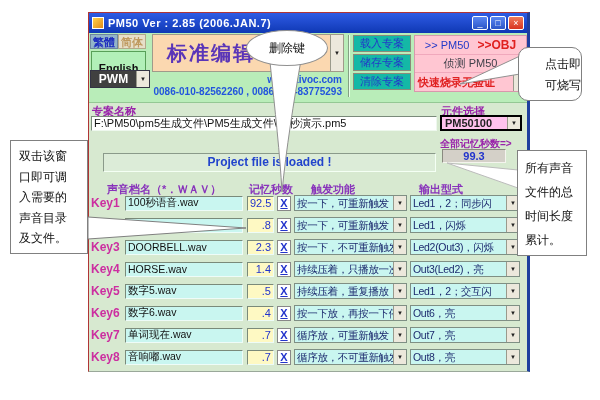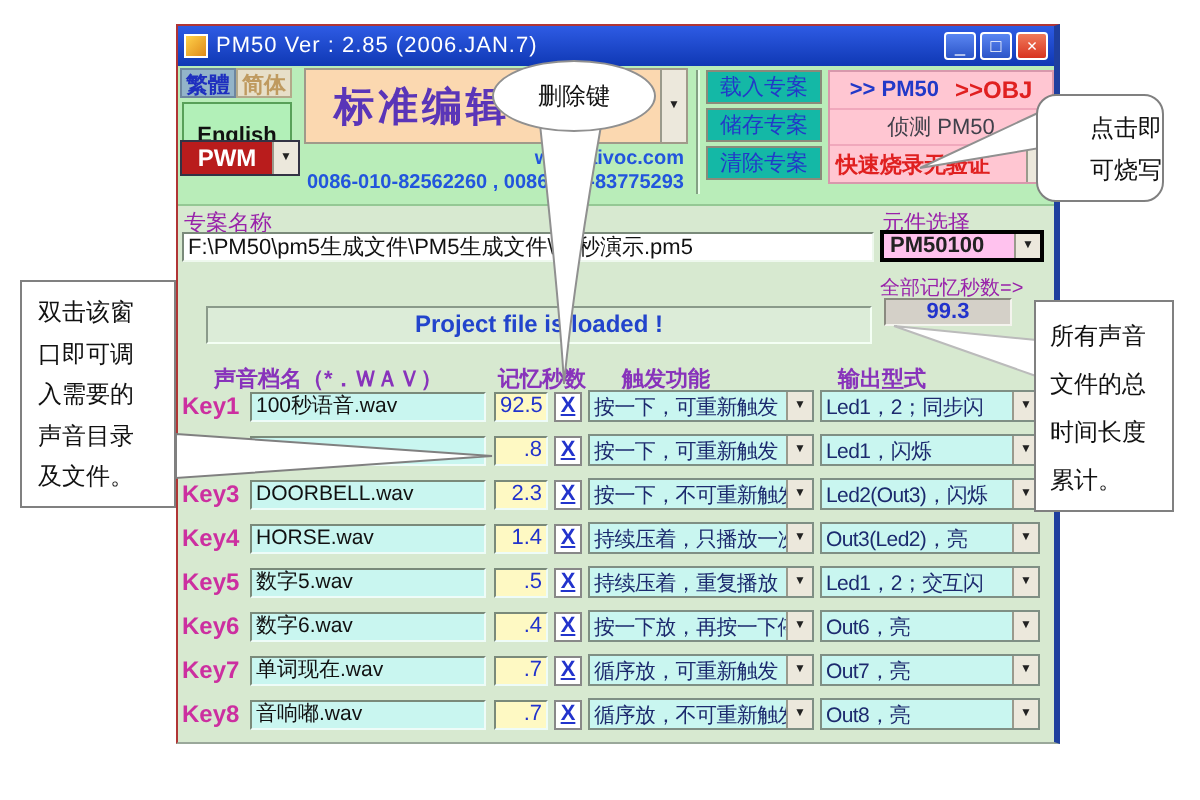--- a/index.html
+++ b/index.html
@@ -7,65 +7,65 @@
   .page { position:relative; width:600px; height:400px; background:#fff; overflow:hidden; }
 
   
   .window { position:absolute; left:88px; top:12px; width:442px; height:360px;
             background:#d7e9d0; border-top:1px solid #b03535; border-left:1px solid #b03535;
             border-bottom:1px solid #9aa89a; border-right:3px solid #1f3f9e; z-index:1; }
   .titlebar { position:absolute; left:0; top:0; width:100%; height:20px;
               background:linear-gradient(#2e5be4,#0f38b4); display:flex; align-items:center; padding:0 3px; }
   .app-icon { width:12px; height:12px; background:linear-gradient(135deg,#ffd24a,#e08a1a);
               border:1px solid #fff; margin-right:4px; flex:0 0 auto; }
-  .title-text { color:#fff; font-size:11px; font-weight:normal; letter-spacing:.5px; white-space:nowrap; }
+  .title-text { color:#fff; font-size:11px; font-weight:bold; letter-spacing:.5px; white-space:nowrap; }
   .tb-btns { margin-left:auto; display:flex; gap:2px; }
   .tb-btn { width:16px; height:14px; border:1px solid #fff; border-radius:2px; color:#fff;
             font-size:9px; line-height:12px; text-align:center; background:linear-gradient(#5a86f2,#2c55c8); padding:0; }
   .tb-btn.close { background:linear-gradient(#f07a5a,#d83420); }
 
   
   .toolbar { position:absolute; left:0; top:20px; width:438px; height:70px; background:#b9edb9;
              border-bottom:1px solid #94c894; }
   .lang-trad { position:absolute; left:1px; top:1px; width:28px; height:15px; background:#93b4c9;
                border:1px solid #6d86a0; color:#1f2fbf; font-weight:bold; font-size:11px; padding:0; }
   .lang-simp { position:absolute; left:29px; top:1px; width:28px; height:15px; background:#e7dfc9;
                border:1px solid #b3a98a; color:#bf9a5f; font-weight:bold; font-size:11px; padding:0; }
   .btn-english { position:absolute; left:2px; top:18px; width:55px; height:33px; background:#b2f0b8;
                border:1px solid #58a058; font-weight:bold; font-size:11px; padding:0; color:#111; }
   .pwm { position:absolute; left:1px; top:37px; width:60px; height:18px; display:flex; border:1px solid #334; }
-  .pwm .val { flex:1; background:#b91c1c; color:#fff; font-weight:bold; font-size:12px;
+  .pwm .val { flex:1; background:#404040; color:#fff; font-weight:bold; font-size:12px;
               display:flex; align-items:center; justify-content:center; }
   .pwm .carr, .carr { width:13px; background:#ece8dc; border-left:1px solid #9a9a8c;
               display:flex; align-items:center; justify-content:center; font-size:6px; color:#222; }
   .mode { position:absolute; left:63px; top:1px; width:192px; height:38px; display:flex;
           border:1px solid #a09a8a; background:#fbd8b0; }
   .mode .val { flex:1; color:#5a35b8; font-weight:bold; font-size:20px; display:flex;
                align-items:center; padding-left:14px; letter-spacing:2px; }
   .website { position:absolute; left:63px; top:41px; width:190px; text-align:right;
              color:#2255dd; font-size:10px; font-weight:bold; }
   .phones  { position:absolute; left:40px; top:53px; width:213px; text-align:right;
              color:#2255dd; font-size:10px; font-weight:bold; }
   .vsep { position:absolute; left:259px; top:2px; height:62px; width:2px;
           border-left:1px solid #84a084; border-right:1px solid #e8ffe8; }
   .proj-btn { position:absolute; left:264px; width:58px; height:17px; background:#14b8a6;
               border:1px solid #8a8a7a; color:#2239c8; font-size:11px; padding:0; }
   .pink-panel { position:absolute; left:325px; top:2px; width:113px; height:57px;
                 background:#ffc6d2; border:1px solid #d898ac; display:flex; flex-direction:column; }
   .pink-row { flex:1; display:flex; align-items:center; justify-content:center;
               border-bottom:1px solid #f0a8bc; font-size:11px; }
   .pink-row:last-child { border-bottom:none; }
-  .lnk-pm50 { color:#2239c8; font-weight:bold; font-size:11px; background:none; border:none; padding:0 4px; }
+  .lnk-pm50 { color:#2239c8; font-weight:normal; font-size:11px; background:none; border:none; padding:0 4px; }
   .lnk-obj  { color:#e02020; font-weight:bold; font-size:12px; background:none; border:none; padding:0 4px; }
   .lnk-detect { color:#40404a; background:none; border:none; font-size:11px; padding:0; }
   .burn-text { flex:1; color:#e02020; font-weight:bold; font-size:11px; padding-left:3px; }
   .pink-row .carr { height:100%; }
 
   
-  .lbl { position:absolute; color:#9922aa; font-weight:normal; font-size:11px; white-space:nowrap; }
+  .lbl { position:absolute; color:#9922aa; font-weight:bold; font-size:11px; white-space:nowrap; }
   .path-input { position:absolute; left:2px; top:103px; width:346px; height:15px; background:#fff;
                 border:1px solid; border-color:#7a8a7a #eef8ee #eef8ee #7a8a7a; font-size:11px; padding:0 2px;
                 font-family:"Liberation Sans",sans-serif; color:#111; }
   .device { position:absolute; left:351px; top:102px; width:82px; height:16px; display:flex;
             border:2px solid #000000; }
   .device .val { flex:1; background:#ffc2ee; color:#222; font-weight:bold; font-size:11px;
                  display:flex; align-items:center; padding-left:3px; }
   .total-box { position:absolute; left:353px; top:136px; width:64px; height:14px; background:#d4d0c8;
                border:1px solid; border-color:#8a8a80 #f4f4ee #f4f4ee #8a8a80; color:#2233cc;
                font-weight:bold; font-size:11px; text-align:center; line-height:12px; }

